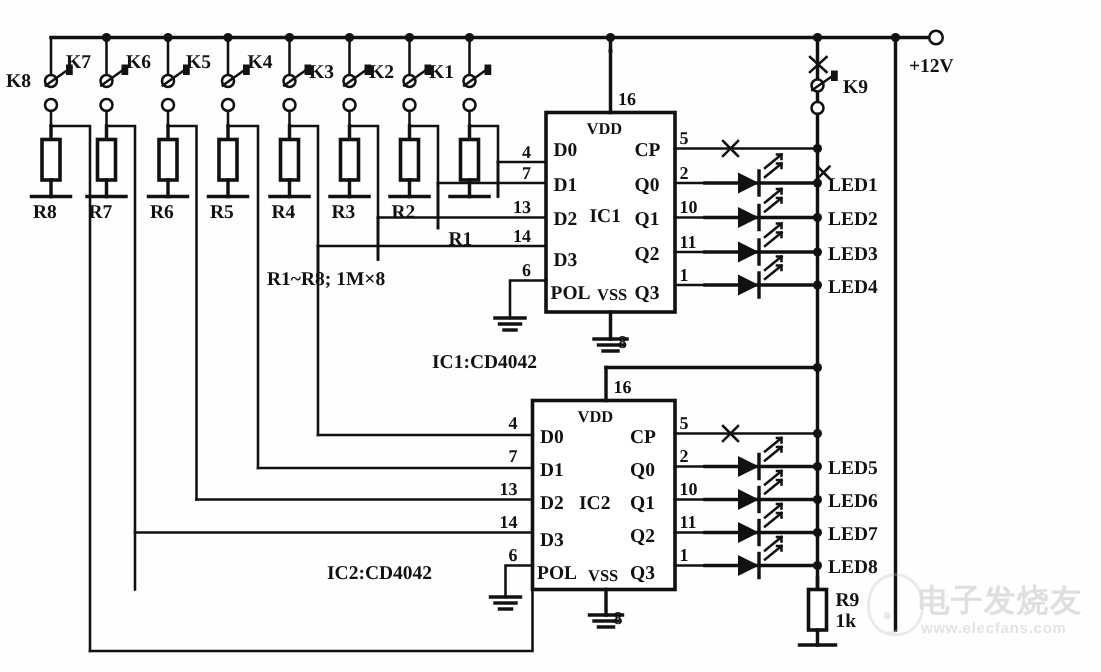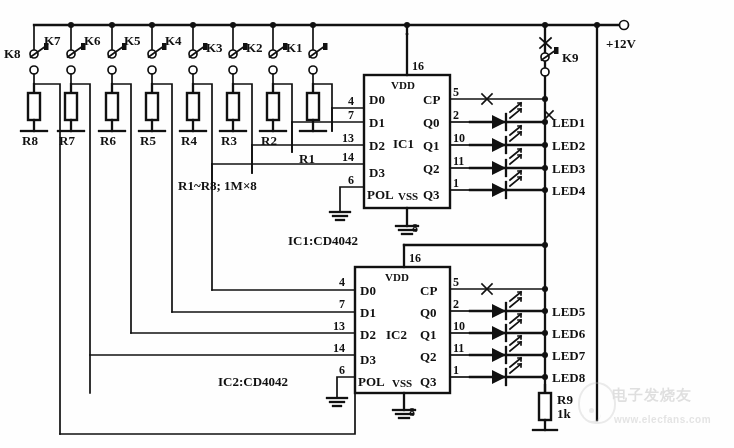--- a/index.html
+++ b/index.html
@@ -3,21 +3,21 @@
 <meta charset="utf-8">
 <style>
   html,body{margin:0;padding:0;background:#ffffff;}
   body{width:734px;height:448px;overflow:hidden;
        font-family:"Liberation Serif", serif;}
   #root{position:relative;width:734px;height:448px;background:#fefefe;}
   svg{position:absolute;left:0;top:0;}
   .lbl{font-family:"Liberation Serif", serif;font-weight:bold;fill:#111;}
   .wm{position:absolute;right:6px;bottom:4px;width:150px;height:70px;
       opacity:.30;pointer-events:none;}
-  .wm-cn{font-family:"Liberation Serif",serif;font-size:15px;
+  .wm-cn{font-family:"Liberation Serif",serif;font-size:21px;
          font-weight:bold;color:#9a9a9a;letter-spacing:1px;
          position:absolute;left:34px;top:12px;white-space:nowrap;}
   .wm-url{font-family:"Liberation Sans",sans-serif;font-size:10px;
           color:#a8a8a8;position:absolute;left:36px;top:40px;
           letter-spacing:.5px;white-space:nowrap;font-weight:bold;}
   .wm-face{position:absolute;left:0px;top:8px;width:34px;height:38px;
            border:2px solid #bdbdbd;border-radius:50% 50% 46% 46%;}
   .wm-eye{position:absolute;left:9px;top:24px;width:5px;height:5px;
           border-radius:50%;background:#bdbdbd;}
   .wm-mouth{position:absolute;left:3px;top:30px;width:18px;height:7px;

